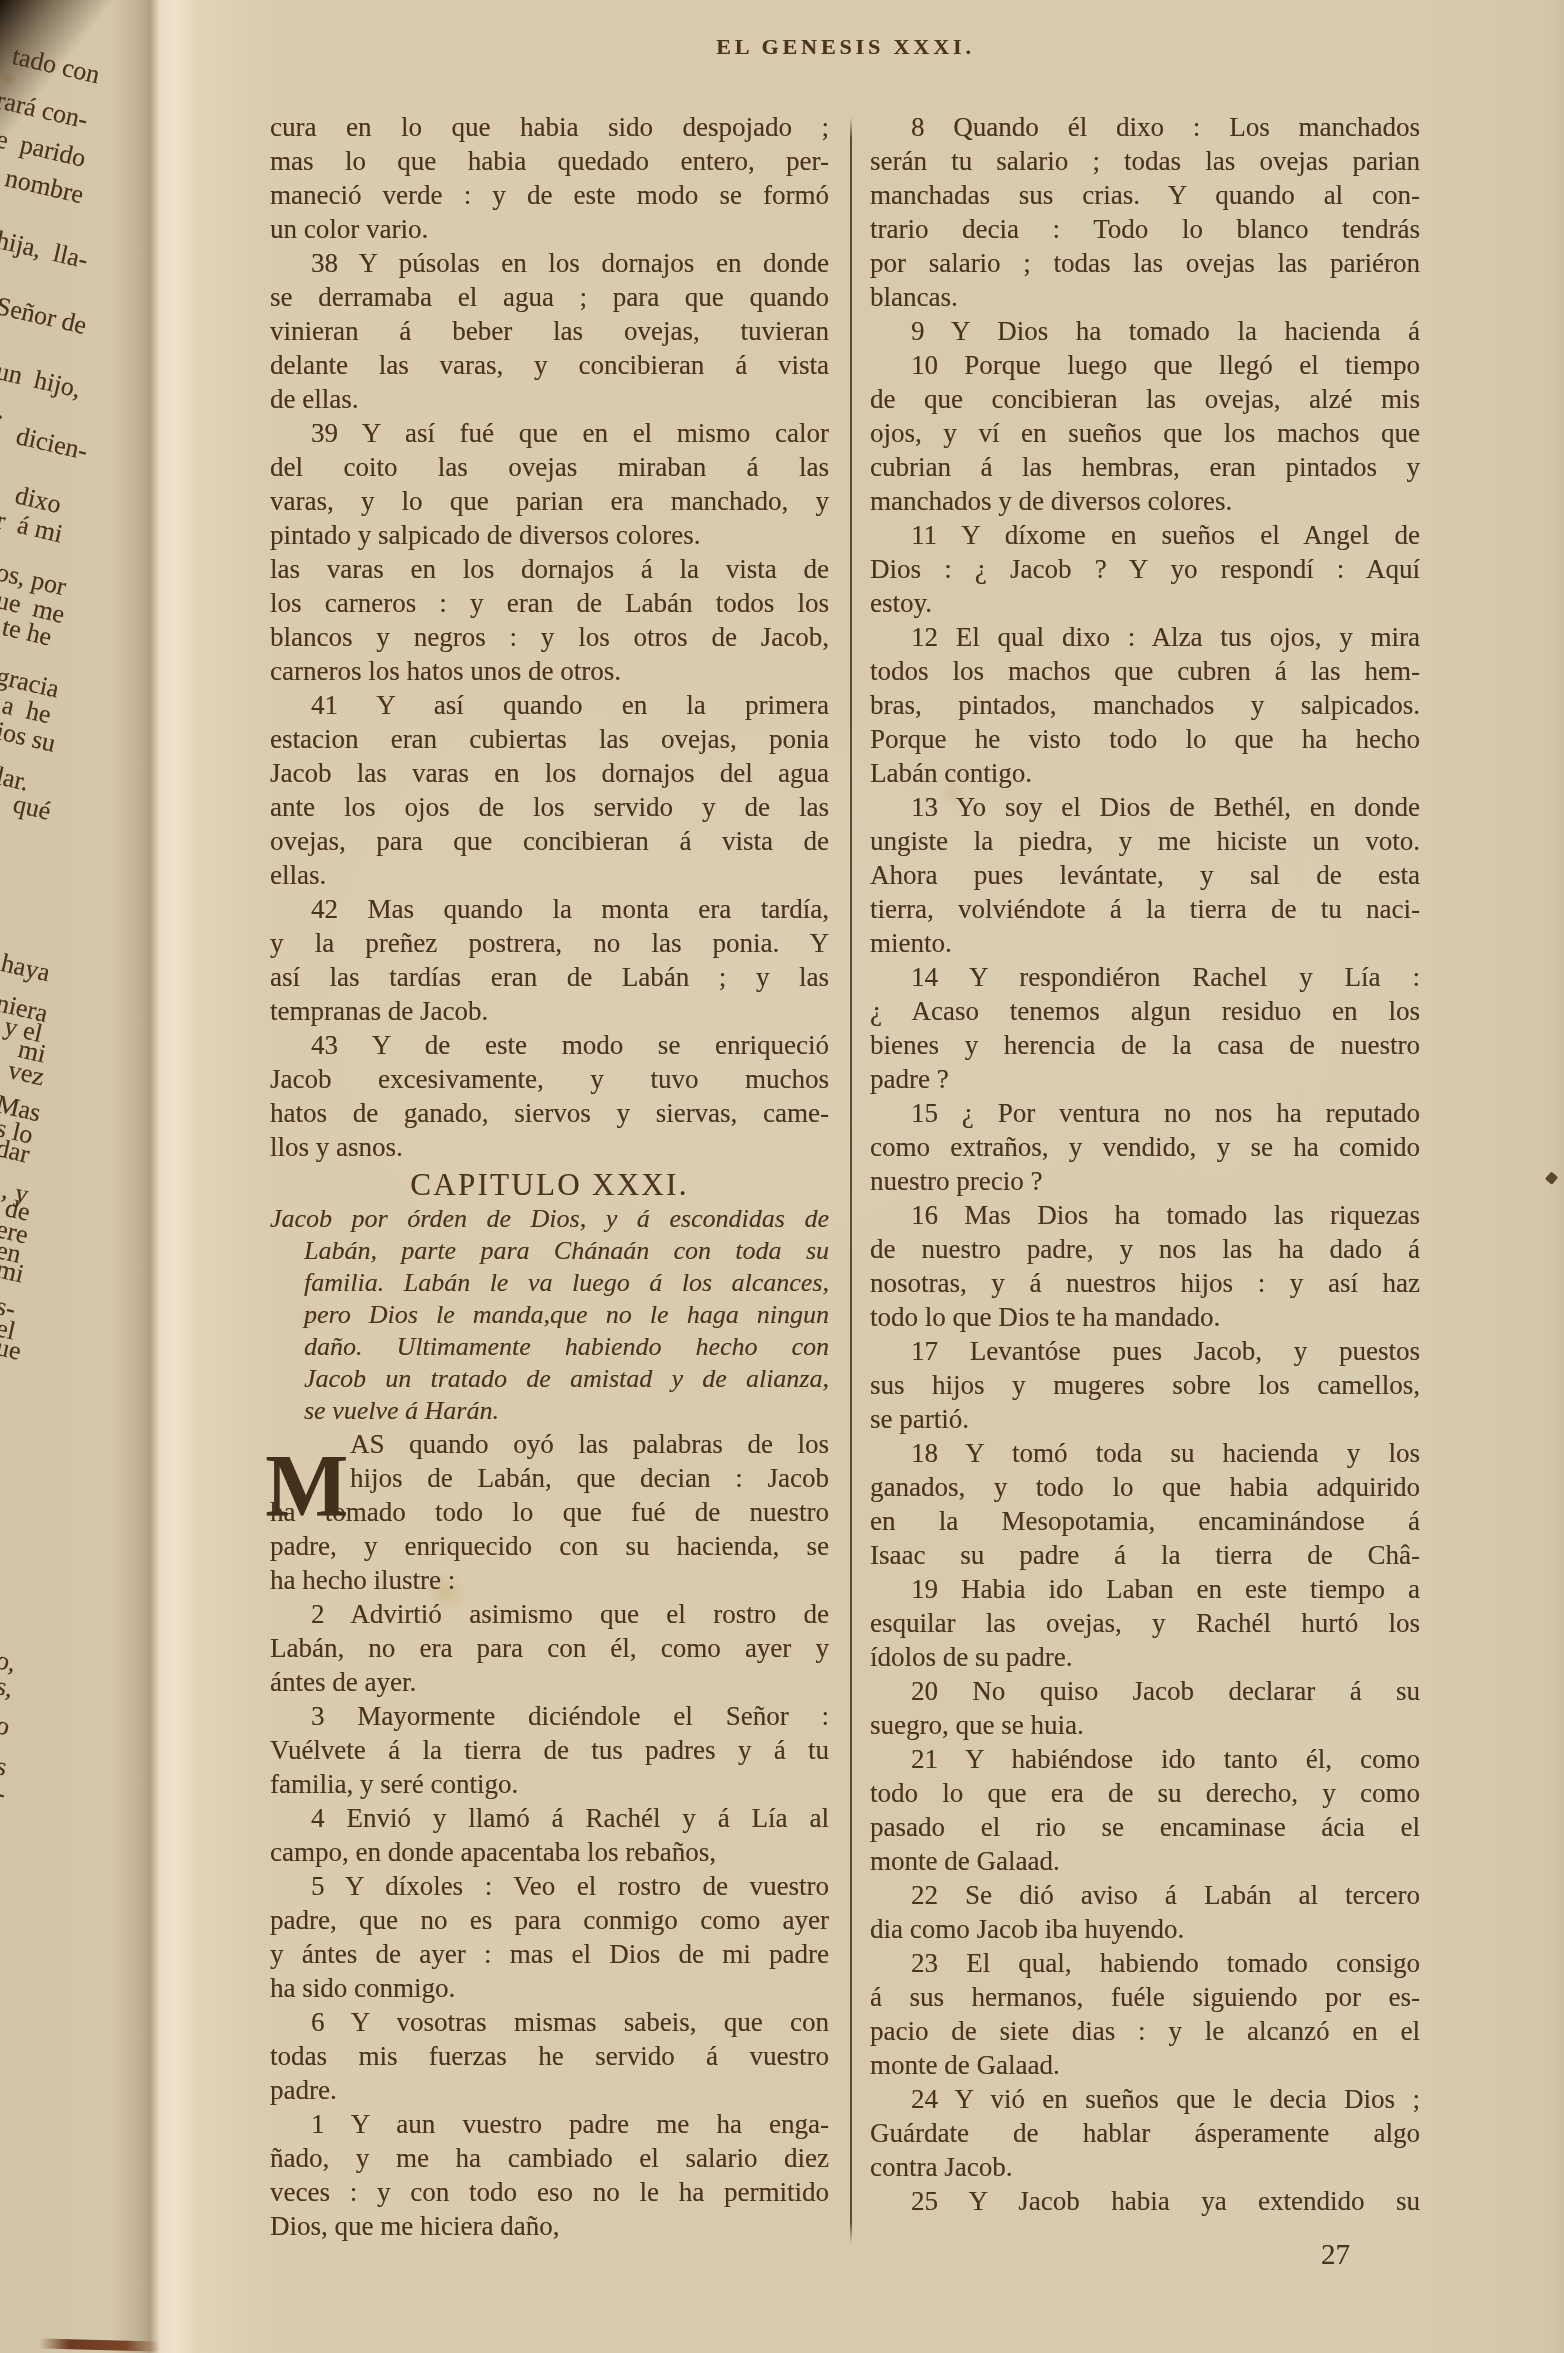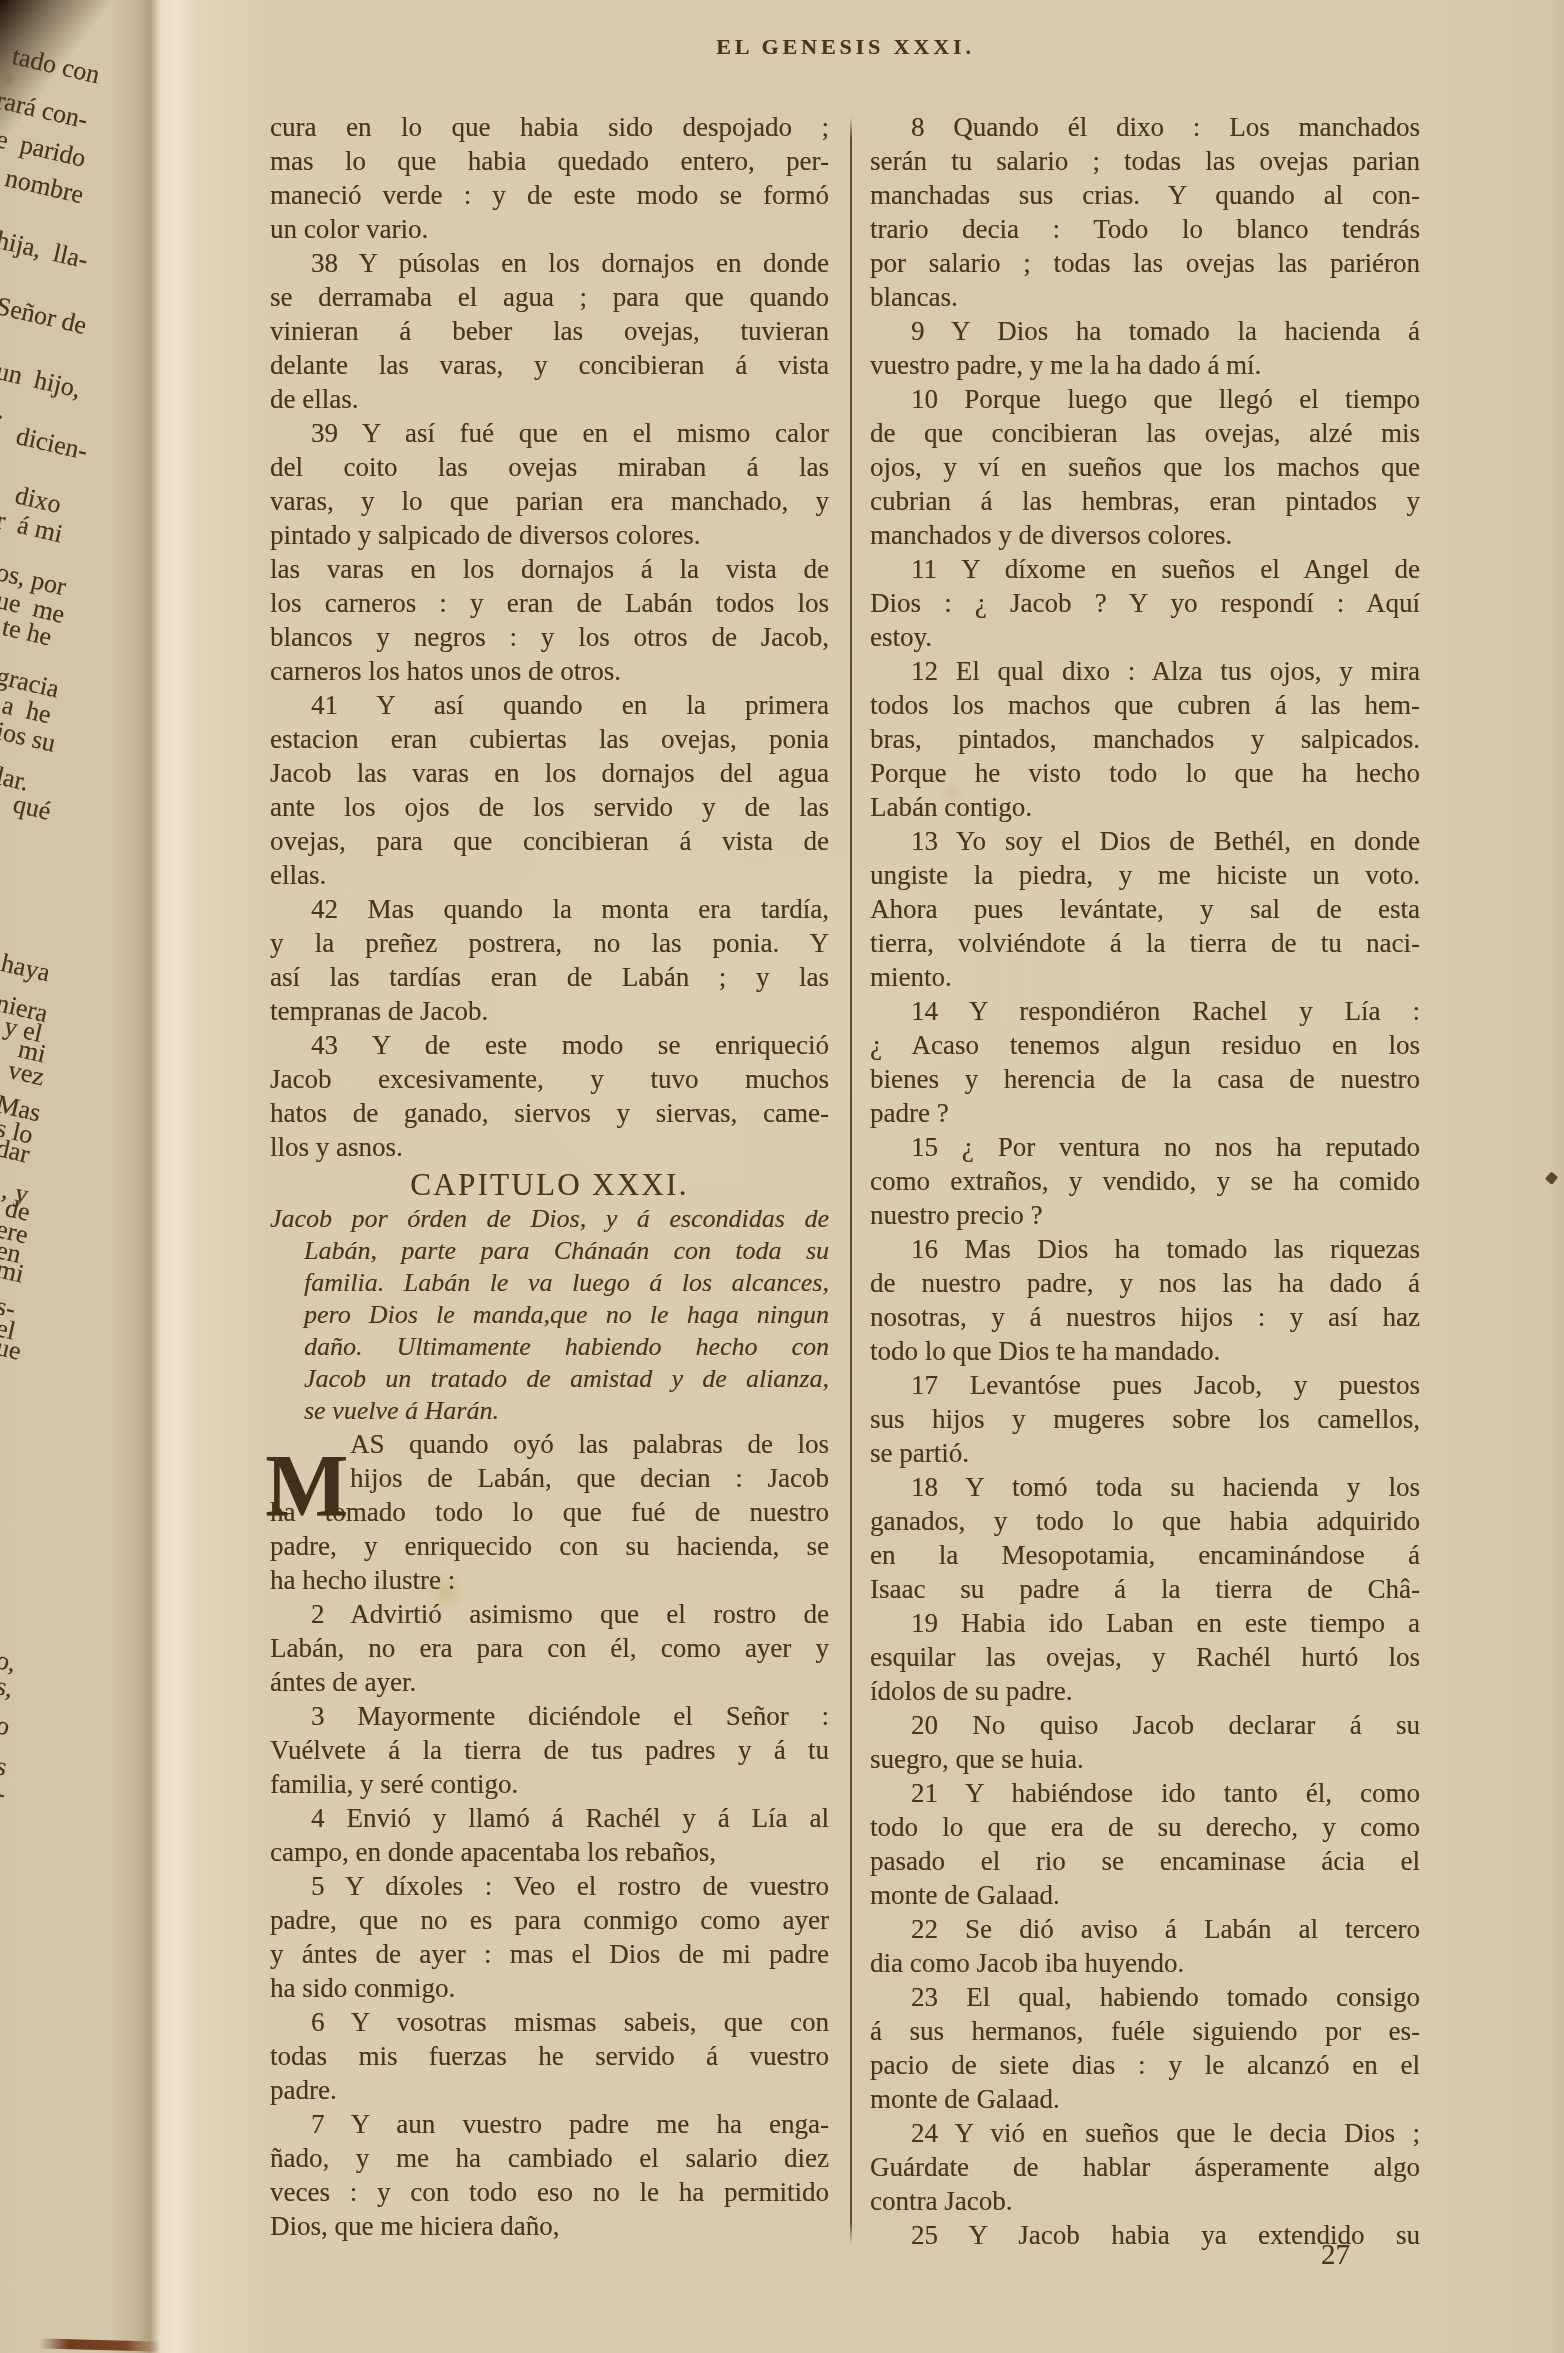--- a/index.html
+++ b/index.html
@@ -169,35 +169,34 @@
       <div class="ln">familia, y seré contigo.</div>
       <div class="ln j ind">4 Envió y llamó á Rachél y á Lía al</div>
       <div class="ln">campo, en donde apacentaba los rebaños,</div>
       <div class="ln j ind">5 Y díxoles : Veo el rostro de vuestro</div>
       <div class="ln j">padre, que no es para conmigo como ayer</div>
       <div class="ln j">y ántes de ayer : mas el Dios de mi padre</div>
       <div class="ln">ha sido conmigo.</div>
       <div class="ln j ind">6 Y vosotras mismas sabeis, que con</div>
       <div class="ln j">todas mis fuerzas he servido á vuestro</div>
       <div class="ln">padre.</div>
-      <div class="ln j ind">7 Y aun vuestro padre me ha enga-</div>
+      <div class="ln j ind">1 Y aun vuestro padre me ha enga-</div>
       <div class="ln j">ñado, y me ha cambiado el salario diez</div>
       <div class="ln j">veces : y con todo eso no le ha permitido</div>
       <div class="ln">Dios, que me hiciera daño,</div>
     </div>
 
   <div class="col colR">
       <div class="ln j ind">8 Quando él dixo : Los manchados</div>
       <div class="ln j">serán tu salario ; todas las ovejas parian</div>
       <div class="ln j">manchadas sus crias.  Y quando al con-</div>
       <div class="ln j">trario decia : Todo lo blanco tendrás</div>
       <div class="ln j">por salario ; todas las ovejas las pariéron</div>
       <div class="ln">blancas.</div>
       <div class="ln j ind">9 Y Dios ha tomado la hacienda á</div>
-      <div class="ln">vuestro padre, y me la ha dado á mí.</div>
       <div class="ln j ind">10 Porque luego que llegó el tiempo</div>
       <div class="ln j">de que concibieran las ovejas, alzé mis</div>
       <div class="ln j">ojos, y ví en sueños que los machos que</div>
       <div class="ln j">cubrian á las hembras, eran pintados y</div>
       <div class="ln">manchados y de diversos colores.</div>
       <div class="ln j ind">11 Y díxome en sueños el Angel de</div>
       <div class="ln j">Dios : ¿ Jacob ?  Y yo respondí : Aquí</div>
       <div class="ln">estoy.</div>
       <div class="ln j ind">12 El qual dixo : Alza tus ojos, y mira</div>
       <div class="ln j">todos los machos que cubren á las hem-</div>

